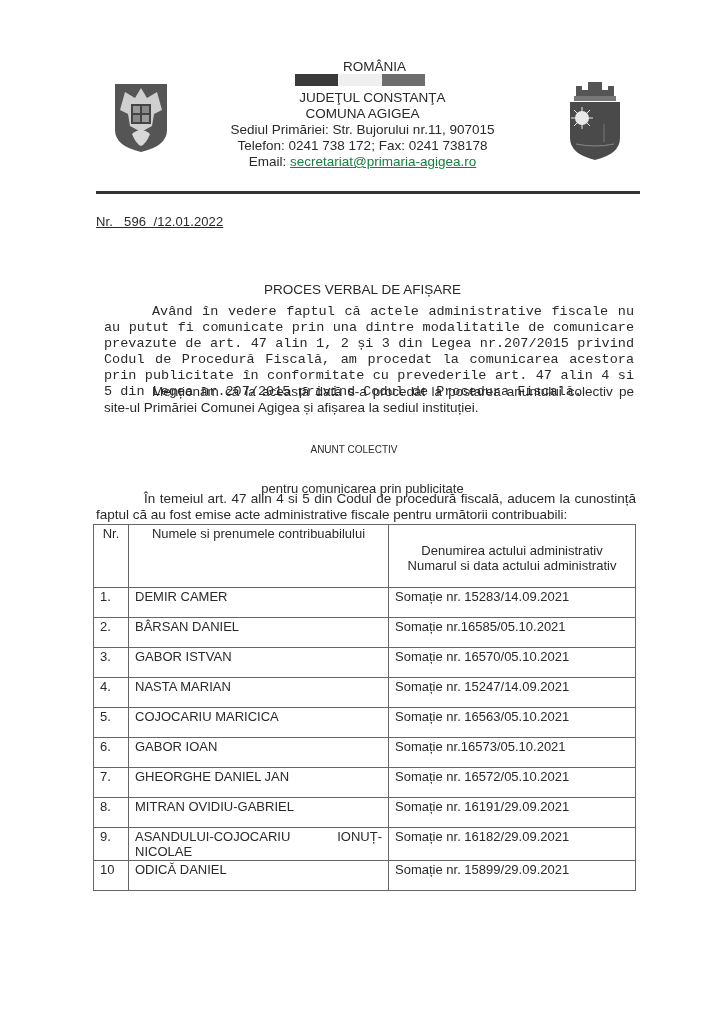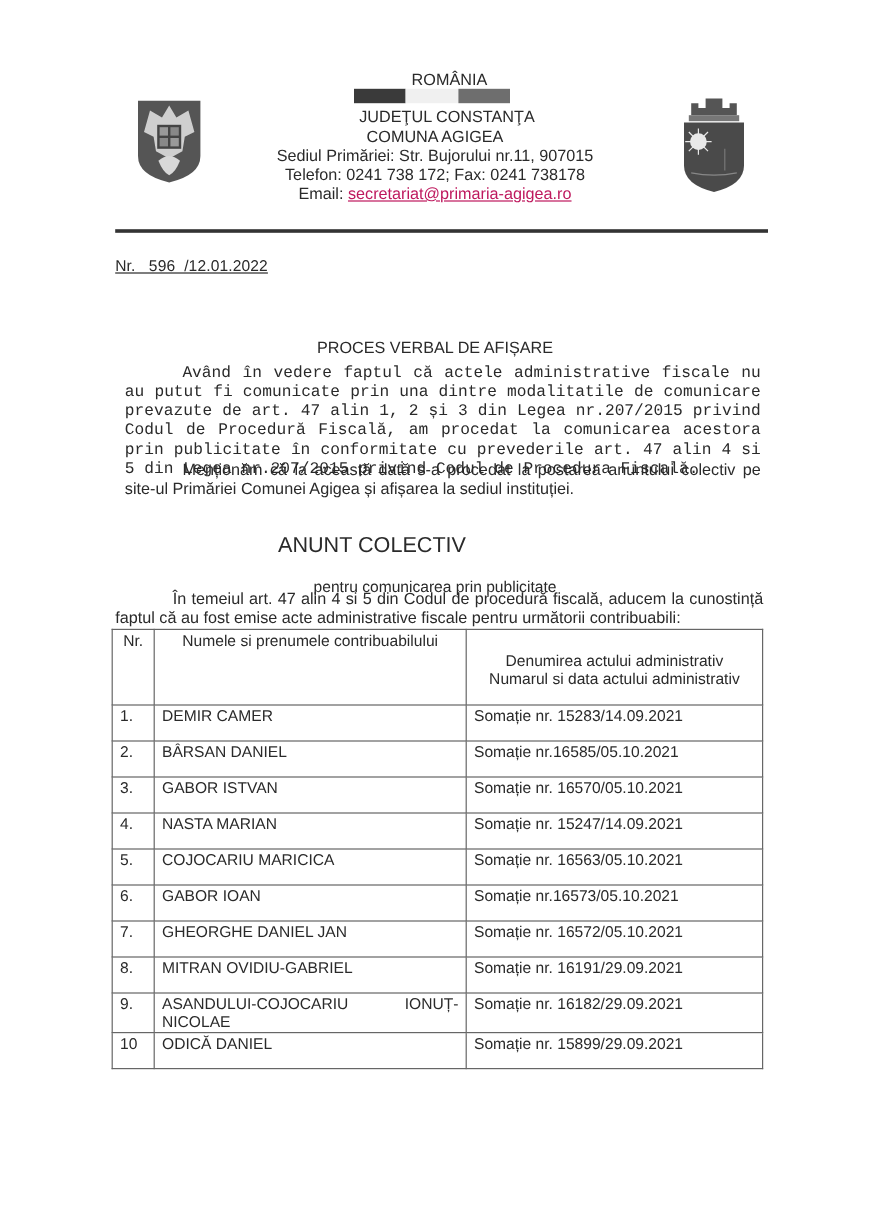--- a/index.html
+++ b/index.html
@@ -10,36 +10,36 @@
 
   
   #hdr-country { left: 12px; width: 725px; top: 59px; font-size: 13.5px; text-align: center; }
   #flag { left: 295px; top: 74px; width: 130px; height: 12px; display: flex; }
   #flag span { flex: 1; display: block; }
   #hdr-county { left: 0; width: 725px; top: 90px; font-size: 13.5px; line-height: 16px; margin-left: 10px; }
   #hdr-commune { left: 0; width: 725px; top: 106px; font-size: 13.5px; line-height: 16px; }
   #hdr-address { left: 0; width: 725px; top: 122px; font-size: 13.5px; line-height: 16px; }
   #hdr-phone { left: 0; width: 725px; top: 138px; font-size: 13.5px; line-height: 16px; }
   #hdr-email { left: 0; width: 725px; top: 154px; font-size: 13.5px; line-height: 16px; }
-  #hdr-email a { color: #be185d; text-decoration: underline; }
+  #hdr-email a { color: #15803d; text-decoration: underline; }
 
   #crest-left { left: 112px; top: 80px; width: 58px; height: 74px; }
   #crest-right { left: 566px; top: 78px; width: 58px; height: 84px; }
 
   #rule { left: 96px; top: 191px; width: 544px; height: 3px; background: #333; }
 
   #reg-no { left: 96px; top: 214px; font-size: 13px; text-decoration: underline; letter-spacing: 0.1px; }
 
   #doc-title { left: 0; width: 725px; top: 282px; font-size: 13.5px; }
 
   .para { left: 104px; width: 530px; font-size: 13.5px; line-height: 16px; text-align: justify; }
   #p1 { top: 304px; text-indent: 48px; font-family: Liberation Mono, monospace; }
   #p2 { top: 384px; text-indent: 48px; }
 
-  #ann-title { left: 0; width: 620px; top: 444px; font-size: 18px; }
+  #ann-title { left: 0; width: 620px; top: 444px; font-size: 10px; padding-left: 44px; }
   #ann-sub { left: 0; width: 725px; top: 461px; font-size: 13px; margin-top: 20px; }
 
   #p3 { top: 491px; text-indent: 48px; left: 96px; width: 540px; }
 
   
   #tbl { left: 93px; top: 524px; width: 543px; border-collapse: collapse; font-size: 13px; }
   #tbl td, #tbl th { border: 1px solid #666; padding: 1px 6px; vertical-align: top; font-weight: normal; }
   #tbl th { text-align: center; line-height: 15px; }
   #tbl .c1 { width: 22px; }
   #tbl .c2 { width: 247px; }

